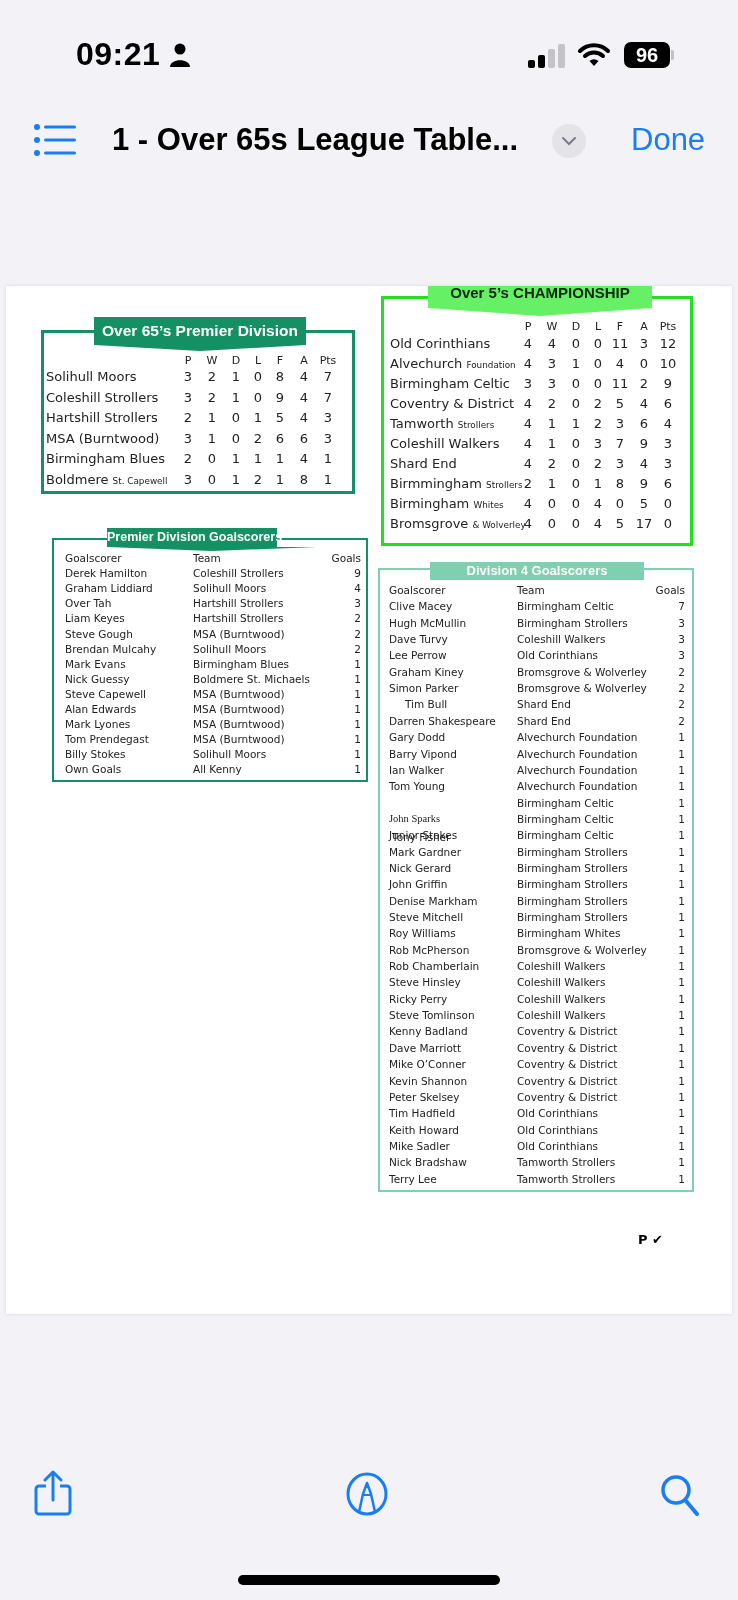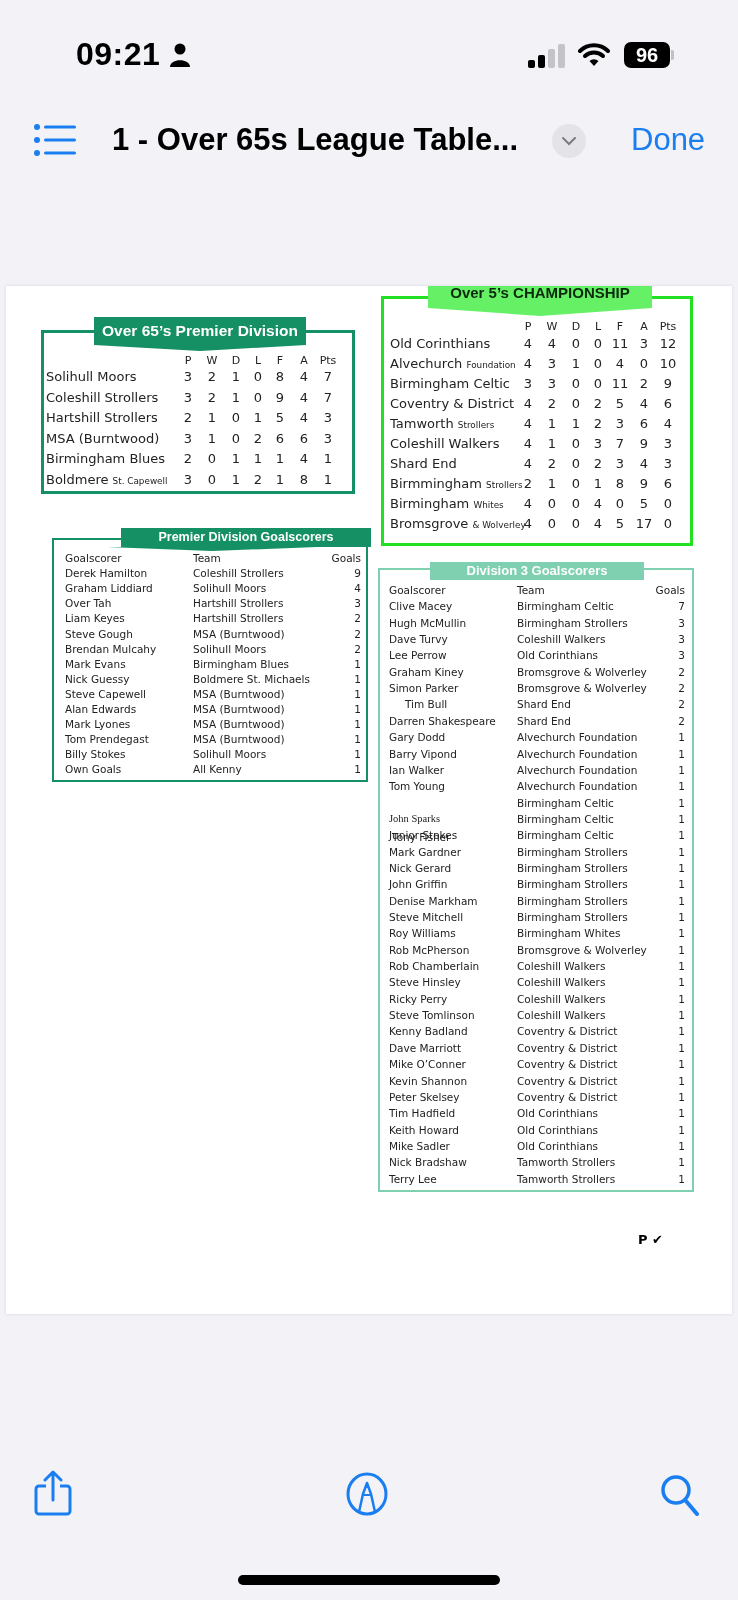--- a/index.html
+++ b/index.html
@@ -292,21 +292,21 @@
         <span class="lt-cell" style="left: 174px; width: 24px;">0</span>
         <span class="lt-cell" style="left: 196px; width: 24px;">4</span>
         <span class="lt-cell" style="left: 218px; width: 24px;">5</span>
         <span class="lt-cell" style="left: 242px; width: 24px;">17</span>
         <span class="lt-cell" style="left: 266px; width: 24px;">0</span>
       </div>
     </div>
 
   <div class="box" style="left:46px; top:252px; width:316px; height:244px; border:2.5px solid #149064;">
   </div>
-  <div class="ribbon" style="left:101px; top:242px; width:250px; height:19px; background:#149064; font-size:12.5px; line-height:19px;margin-left:14px;">
+  <div class="ribbon" style="left:101px; top:242px; width:170px; height:19px; background:#149064; font-size:12.5px; line-height:19px;">
     <span>Premier Division Goalscorers</span>
   </div>
   <div class="ribbon-tail" style="left:101px; top:261px; border-left:105px solid transparent; border-right:105px solid transparent; border-top:4px solid #149064;"></div>
 
   <div class="gs" id="premier-gs" style="left:59px; top:266px; width:296px; font-size:10.5px;">
       <div class="gs-row" style="top: 0px;">
         <span class="gs-name" style="left: 0px;">Goalscorer</span>
         <span class="gs-team" style="left: 128px;">Team</span>
         <span class="gs-goals" style="left: 256px; width: 40px;">Goals</span>
       </div>
@@ -378,21 +378,21 @@
       <div class="gs-row" style="top: 211.4px;">
         <span class="gs-name" style="left: 0px;">Own Goals</span>
         <span class="gs-team" style="left: 128px;">All Kenny</span>
         <span class="gs-goals" style="left: 256px; width: 40px;">1</span>
       </div>
     </div>
 
   <div class="box" style="left:372px; top:282px; width:316px; height:624px; border:2.5px solid #7fd0b0;">
   </div>
   <div class="ribbon" style="left:424px; top:276px; width:214px; height:18px; background:#7fd0b0; font-size:13px; line-height:18px;">
-    <span>Division 3 Goalscorers</span>
+    <span>Division 4 Goalscorers</span>
   </div>
 
   <div class="gs" id="div1-gs" style="left:383px; top:298px; width:296px; font-size:10.5px;">
       <div class="gs-row" style="top: 0px;">
         <span class="gs-name" style="left: 0px;">Goalscorer</span>
         <span class="gs-team" style="left: 128px;">Team</span>
         <span class="gs-goals" style="left: 256px; width: 40px;">Goals</span>
       </div>
       <div class="gs-row" style="top: 16.35px;">
         <span class="gs-name" style="left: 0px;">Clive Macey</span>

